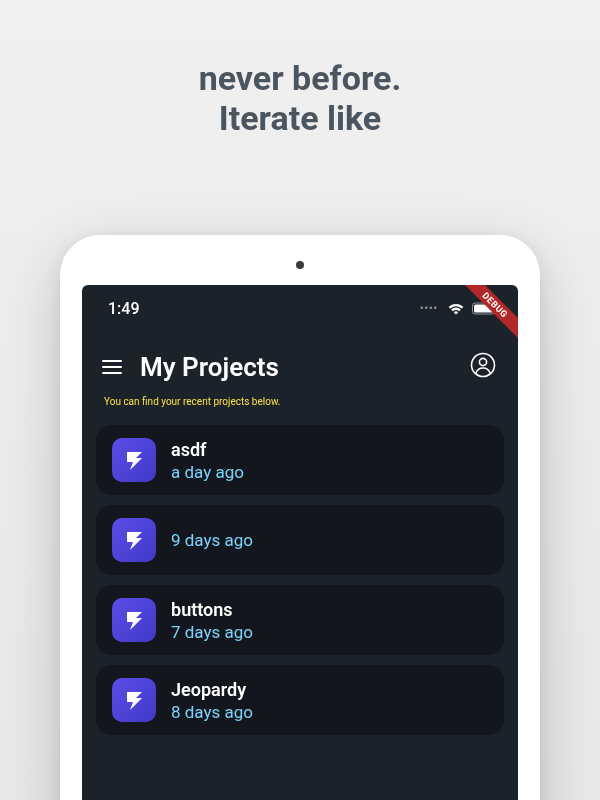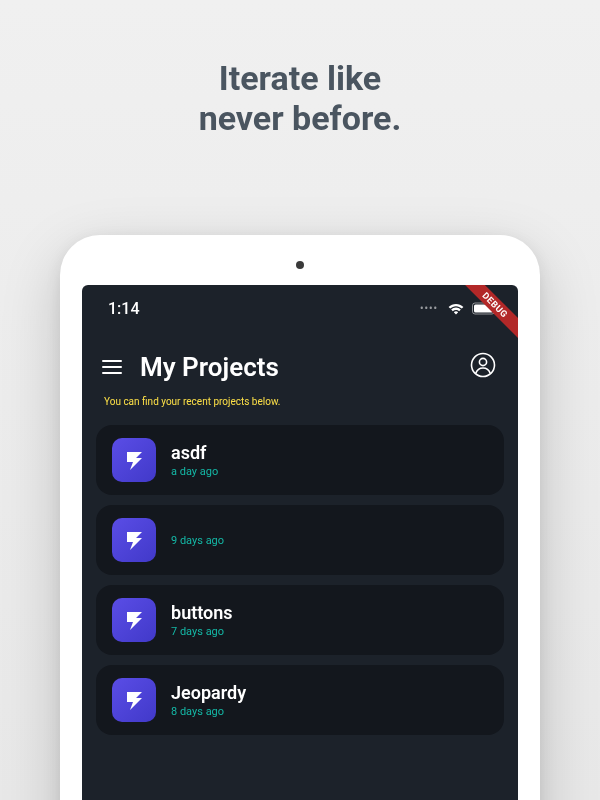--- a/index.html
+++ b/index.html
@@ -106,38 +106,38 @@
       height: 44px;
       border-radius: 10px;
       background: linear-gradient(135deg, #5a4de6 0%, #4139c9 100%);
       display: flex;
       align-items: center;
       justify-content: center;
       flex-shrink: 0;
     }
     .project-info { display: flex; flex-direction: column; gap: 2px; }
     .project-name { font-size: 18px; font-weight: 600; color: #fff; }
-    .project-time { font-size: 11px; color: #14b8a6; }
+    .project-time { font-size: 17px; color: #7dd3fc; }
   </style>
 </head>
 <body>
 
 <div class="headline">
+  <div>never before.</div>
   <div>Iterate like</div>
-  <div>never before.</div>
 </div>
 
 <div class="tablet">
   <div class="camera"></div>
   <div class="screen">
 
     <div class="debug-banner">DEBUG</div>
 
     <div class="status-bar">
-      <span>1:14</span>
+      <span>1:49</span>
       <div class="status-right">
         <span class="dots">••••</span>
         <span class="wifi-icon">
           <svg width="18" height="13" viewBox="0 0 18 13">
               <path d="M9 12.5 L6.8 10.2 C7.4 9.6 8.2 9.3 9 9.3 C9.8 9.3 10.6 9.6 11.2 10.2 Z M4.2 7.6 C5.5 6.3 7.2 5.6 9 5.6 C10.8 5.6 12.5 6.3 13.8 7.6 L12.2 9.2 C11.3 8.4 10.2 7.9 9 7.9 C7.8 7.9 6.7 8.4 5.8 9.2 Z M1.6 5 C3.6 3 6.2 1.9 9 1.9 C11.8 1.9 14.4 3 16.4 5 L14.8 6.6 C13.2 5.1 11.2 4.2 9 4.2 C6.8 4.2 4.8 5.1 3.2 6.6 Z" fill="#fff"></path>
             </svg>
         </span>
         <span class="battery-icon">
           <svg width="26" height="13" viewBox="0 0 26 13">
               <rect x="0.5" y="1" width="22" height="11" rx="2.5" fill="none" stroke="#fff" stroke-width="1" opacity="0.5"></rect>

